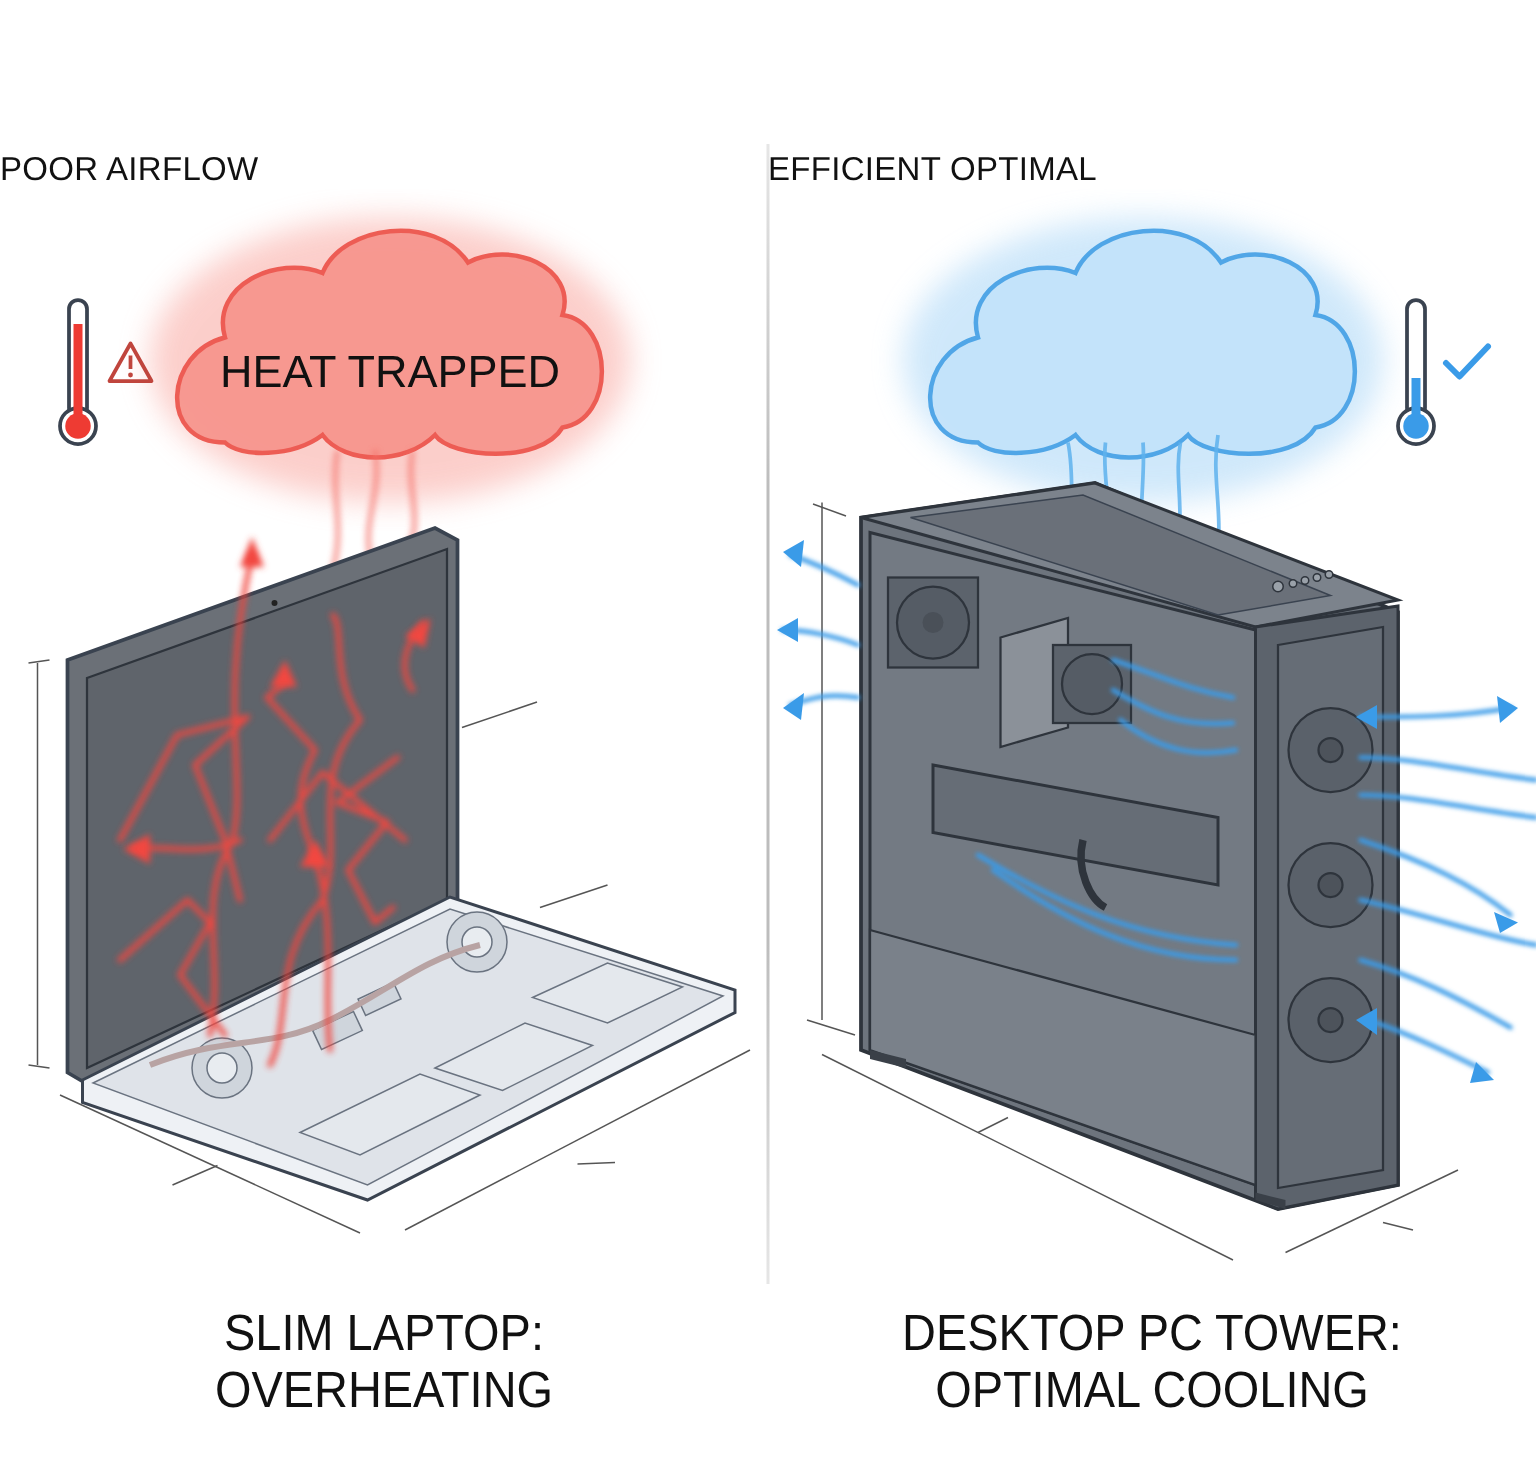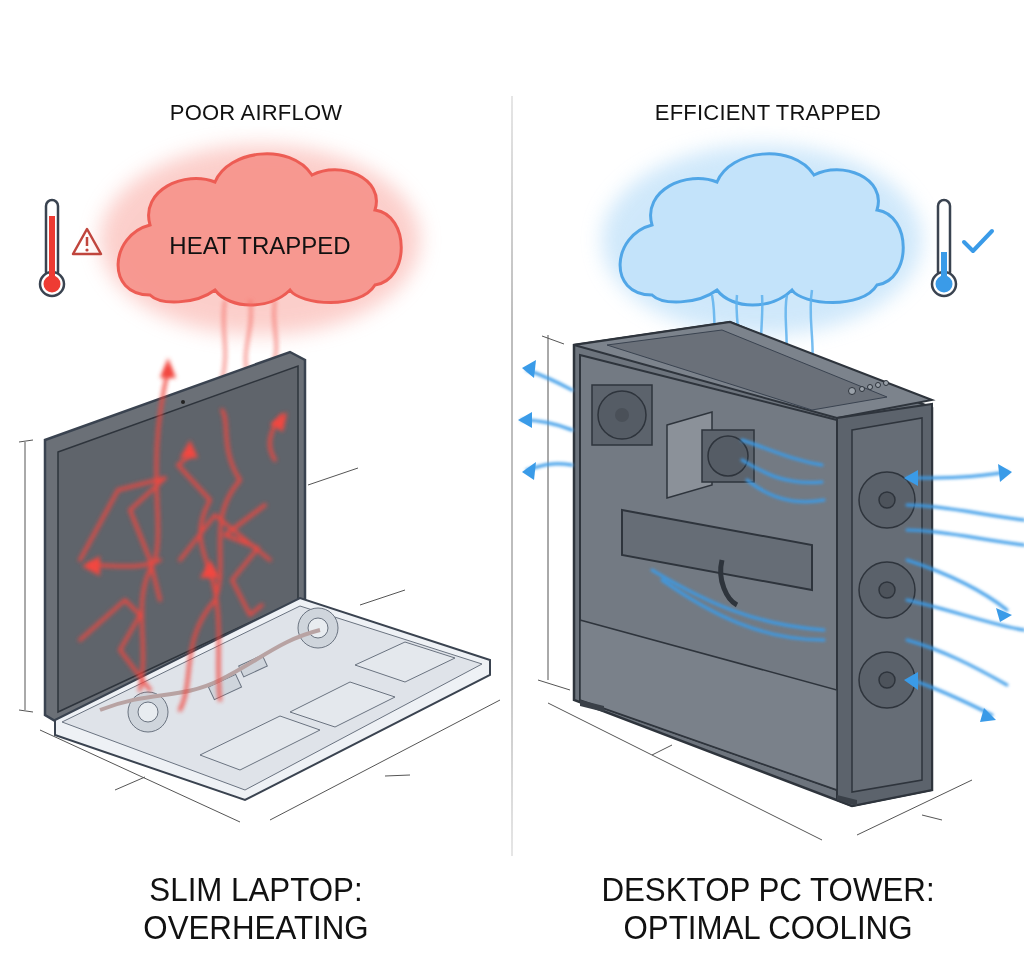--- a/index.html
+++ b/index.html
@@ -1,22 +1,22 @@
 <!DOCTYPE html>
 <html><head>
 <meta charset="utf-8">
 <style>
   html,body{margin:0;padding:0;background:#fff;}
   body{width:1024px;height:980px;position:relative;overflow:hidden;font-family:"Liberation Sans",sans-serif;color:#111;}
   .panel{position:absolute;top:0;height:980px;width:512px;}
   .panel.left{left:0;}
   .panel.right{left:512px;}
   .divider{position:absolute;left:511px;top:96px;width:2px;height:760px;background:linear-gradient(#e6e6e6,#bdbdbd 30%,#bdbdbd 70%,#e6e6e6);}
-  .top-label{position:absolute;top:100px;width:100%;text-align:center;font-size:22px;letter-spacing:0.2px;}
-  .cloud-label{position:absolute;top:232px;width:100%;text-align:center;font-size:24px;}
+  .top-label{position:absolute;top:100px;width:100%;text-align:left;font-size:22px;letter-spacing:0.2px;}
+  .cloud-label{position:absolute;top:232px;width:100%;text-align:center;font-size:30px;}
   .bottom-title{position:absolute;top:870px;width:100%;text-align:center;font-size:34px;line-height:38px;transform:scaleX(0.92);}
   svg.art{position:absolute;left:0;top:0;}
   .thermo{position:absolute;}
 </style>
 </head>
 <body>
 
 <div class="divider"></div>
 
 <div class="panel left">
@@ -214,21 +214,21 @@
       <polygon points="6,420 20,412 20,428"></polygon>
       <polygon points="10,472 24,462 22,480"></polygon>
       <polygon points="392,478 406,470 406,486"></polygon>
       <polygon points="500,472 486,464 488,482"></polygon>
       <polygon points="500,615 484,608 488,622"></polygon>
       <polygon points="392,680 406,672 406,690"></polygon>
       <polygon points="484,720 472,708 468,722"></polygon>
     </g>
   </svg>
 
-  <div class="top-label">EFFICIENT TRAPPED</div>
+  <div class="top-label">EFFICIENT OPTIMAL</div>
 
   <svg class="thermo" style="left:416px;top:196px;" width="34" height="104" viewBox="0 0 34 104">
     <rect x="10" y="4" width="12" height="78" rx="6" fill="#fff" stroke="#3a4350" stroke-width="2.5"></rect>
     <circle cx="16" cy="88" r="12" fill="#fff" stroke="#3a4350" stroke-width="2.5"></circle>
     <rect x="13" y="56" width="6" height="30" fill="#3a9be8"></rect>
     <circle cx="16" cy="88" r="8.5" fill="#3a9be8"></circle>
   </svg>
   <svg class="thermo" style="left:448px;top:226px;" width="36" height="30" viewBox="0 0 36 30">
     <path d="M4,16 L13,25 L32,5" fill="none" stroke="#3a9be8" stroke-width="4" stroke-linecap="round" stroke-linejoin="round"></path>
   </svg>

